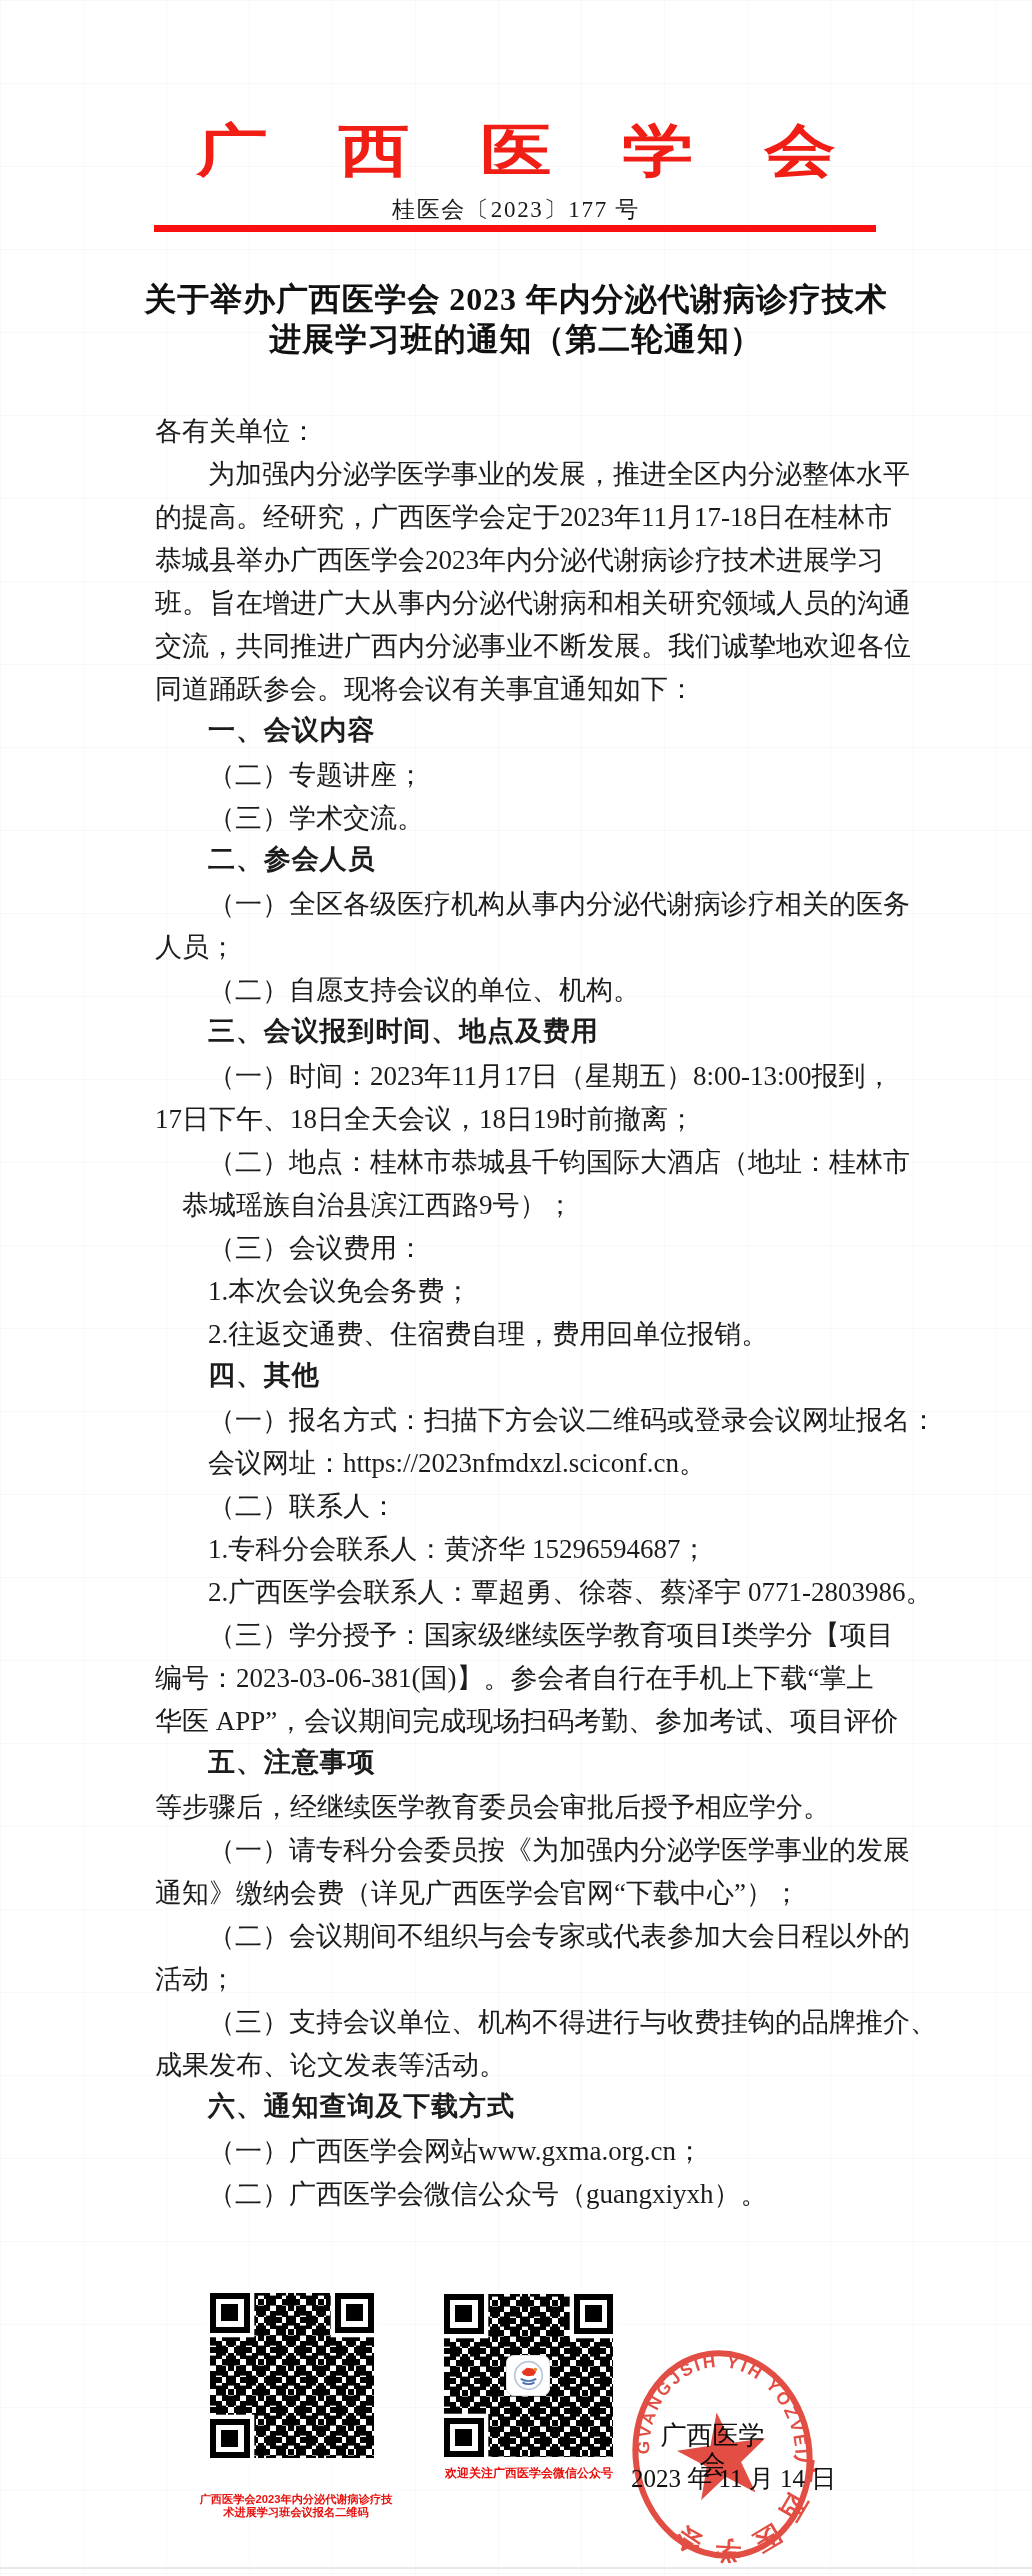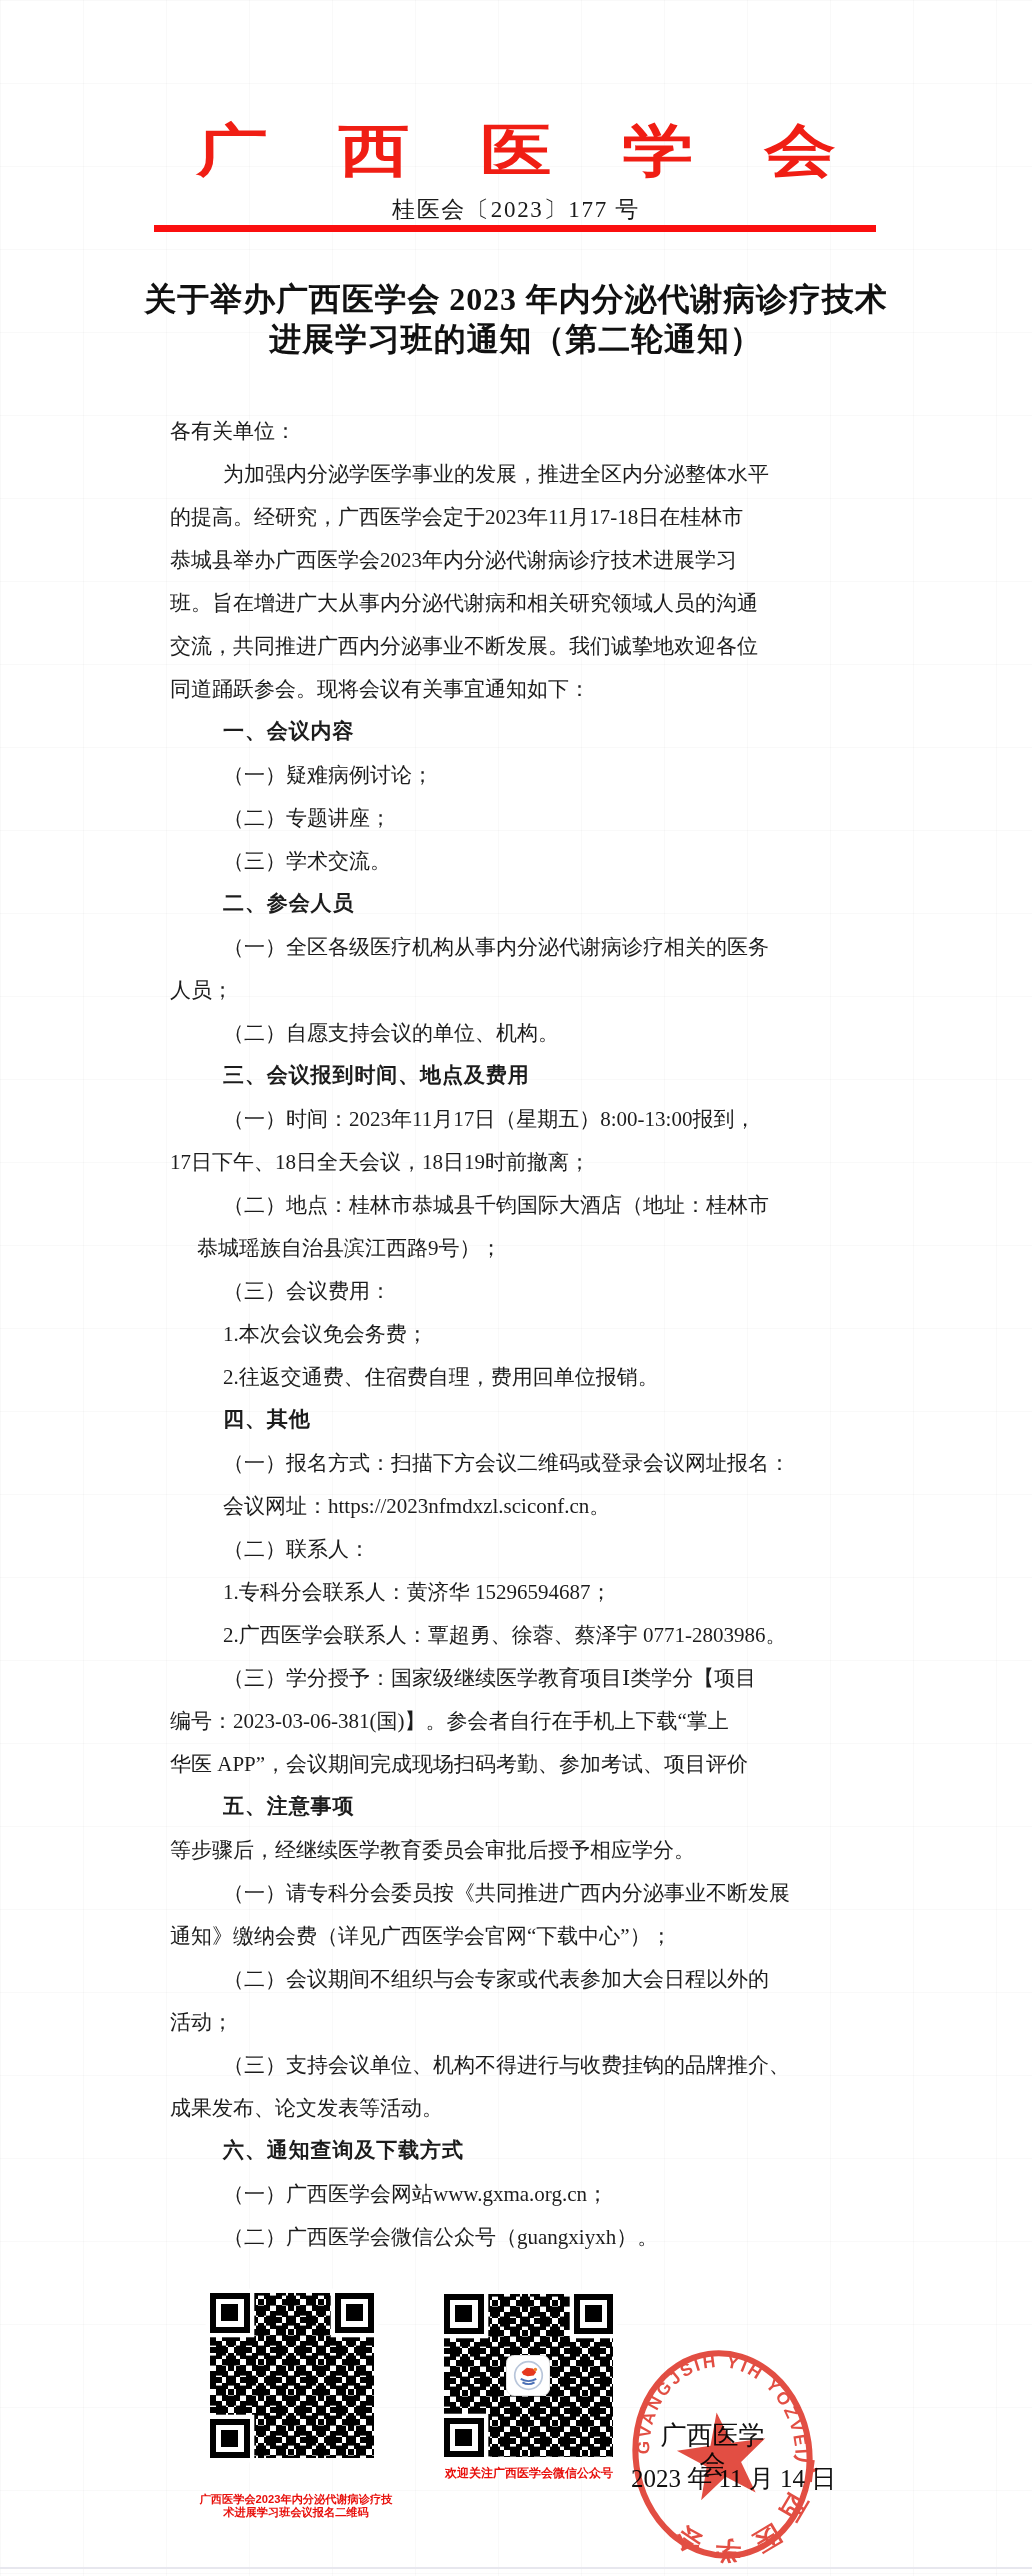--- a/index.html
+++ b/index.html
@@ -37,21 +37,21 @@
   }
   
   .doc-title{
     position:absolute;left:0;top:279px;width:1032px;text-align:center;
     font-size:32px;line-height:40px;font-weight:bold;color:#111;
     letter-spacing:0.9px;
   }
   
   .body-block{
     position:absolute;left:155px;top:410px;width:749px;
-    font-size:21px;color:#1c1c1c;margin-left:15px;
+    font-size:27px;color:#1c1c1c;
   }
   .bl{height:43px;line-height:43px;white-space:nowrap;}
   .bl.p{padding-left:53px;}
   .bl.c{padding-left:0;}
   .bl.c1{padding-left:27px;}
   .bl.h{padding-left:53px;font-weight:bold;
         font-family:Liberation Mono, monospace;
         letter-spacing:0.9px;}
   
   .qr{
@@ -114,21 +114,20 @@
 
   <div class="body-block">
       <div class="bl c">各有关单位：</div>
       <div class="bl p">为加强内分泌学医学事业的发展，推进全区内分泌整体水平</div>
       <div class="bl c">的提高。经研究，广西医学会定于2023年11月17-18日在桂林市</div>
       <div class="bl c">恭城县举办广西医学会2023年内分泌代谢病诊疗技术进展学习</div>
       <div class="bl c">班。旨在增进广大从事内分泌代谢病和相关研究领域人员的沟通</div>
       <div class="bl c">交流，共同推进广西内分泌事业不断发展。我们诚挚地欢迎各位</div>
       <div class="bl c">同道踊跃参会。现将会议有关事宜通知如下：</div>
       <div class="bl h">一、会议内容</div>
-      <div class="bl p">（一）疑难病例讨论；</div>
       <div class="bl p">（二）专题讲座；</div>
       <div class="bl p">（三）学术交流。</div>
       <div class="bl h">二、参会人员</div>
       <div class="bl p">（一）全区各级医疗机构从事内分泌代谢病诊疗相关的医务</div>
       <div class="bl c">人员；</div>
       <div class="bl p">（二）自愿支持会议的单位、机构。</div>
       <div class="bl h">三、会议报到时间、地点及费用</div>
       <div class="bl p">（一）时间：2023年11月17日（星期五）8:00-13:00报到，</div>
       <div class="bl c">17日下午、18日全天会议，18日19时前撤离；</div>
       <div class="bl p">（二）地点：桂林市恭城县千钧国际大酒店（地址：桂林市</div>
@@ -140,21 +139,21 @@
       <div class="bl p">（一）报名方式：扫描下方会议二维码或登录会议网址报名：</div>
       <div class="bl p">会议网址：https://2023nfmdxzl.sciconf.cn。</div>
       <div class="bl p">（二）联系人：</div>
       <div class="bl p">1.专科分会联系人：黄济华 15296594687；</div>
       <div class="bl p">2.广西医学会联系人：覃超勇、徐蓉、蔡泽宇 0771-2803986。</div>
       <div class="bl p">（三）学分授予：国家级继续医学教育项目Ⅰ类学分【项目</div>
       <div class="bl c">编号：2023-03-06-381(国)】。参会者自行在手机上下载“掌上</div>
       <div class="bl c">华医 APP”，会议期间完成现场扫码考勤、参加考试、项目评价</div>
       <div class="bl h">五、注意事项</div>
       <div class="bl c">等步骤后，经继续医学教育委员会审批后授予相应学分。</div>
-      <div class="bl p">（一）请专科分会委员按《共同推进广西内分泌事业不断发展</div>
+      <div class="bl p">（一）请专科分会委员按《为加强内分泌学医学事业的发展</div>
       <div class="bl c">通知》缴纳会费（详见广西医学会官网“下载中心”）；</div>
       <div class="bl p">（二）会议期间不组织与会专家或代表参加大会日程以外的</div>
       <div class="bl c">活动；</div>
       <div class="bl p">（三）支持会议单位、机构不得进行与收费挂钩的品牌推介、</div>
       <div class="bl c">成果发布、论文发表等活动。</div>
       <div class="bl h">六、通知查询及下载方式</div>
       <div class="bl p">（一）广西医学会网站www.gxma.org.cn；</div>
       <div class="bl p">（二）广西医学会微信公众号（guangxiyxh）。</div>
     </div>
 

